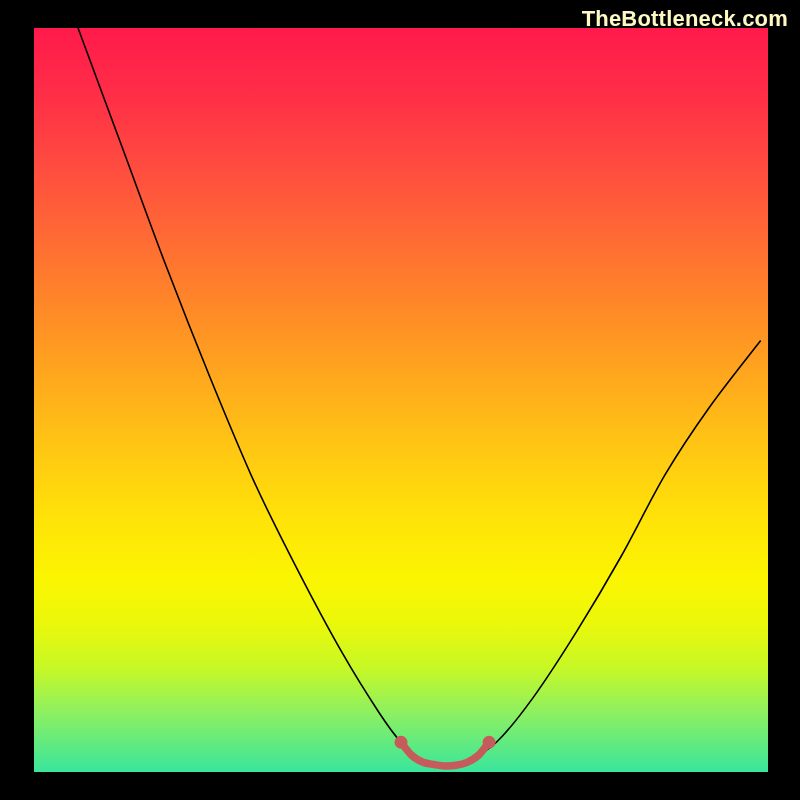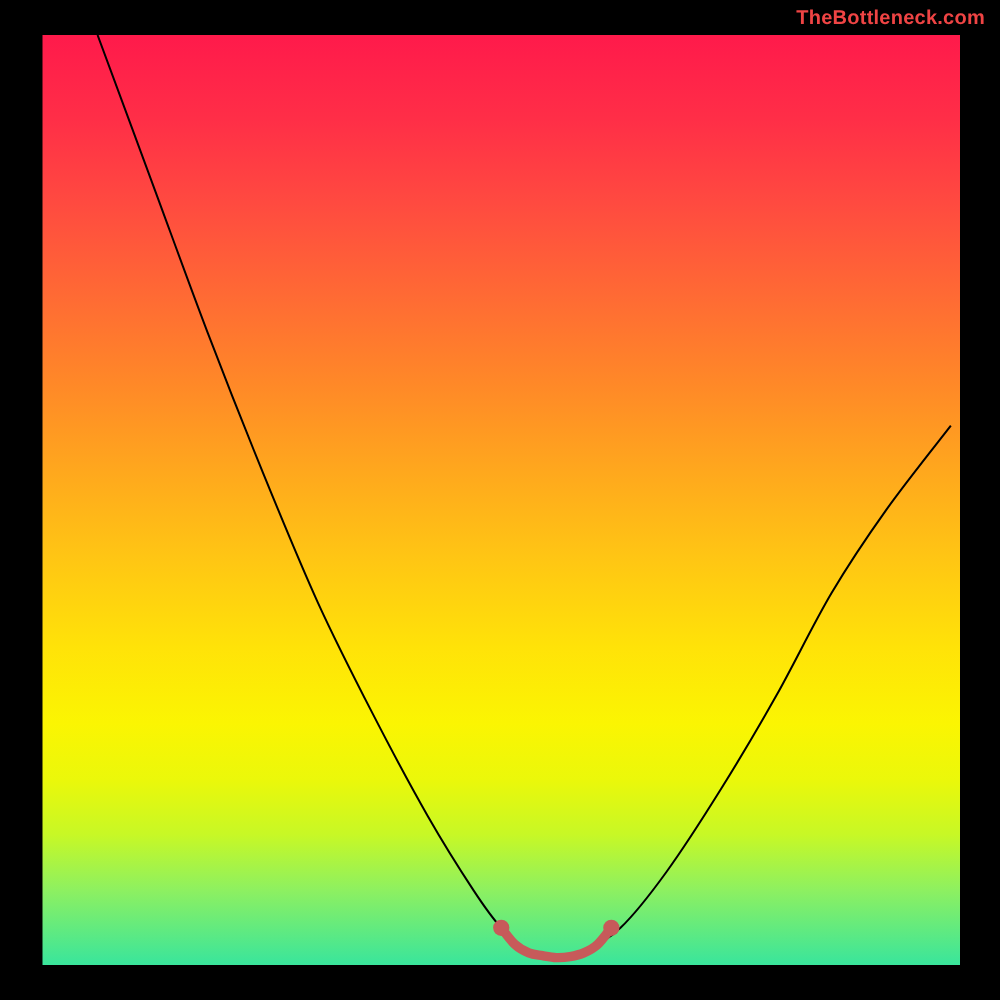--- a/index.html
+++ b/index.html
@@ -14,22 +14,22 @@
   .frame {
     position: relative;
     width: 800px;
     height: 800px;
     background: #000;
   }
   .watermark {
     position: absolute;
     top: 6px;
     right: 12px;
-    color: #ef4444;
-    font-size: 16px;
+    color: #fef9c3;
+    font-size: 22px;
     font-weight: 600;
     letter-spacing: 0.2px;
     z-index: 30;
     user-select: none;
   }
   .plot {
     position: absolute;
     left: 34px;
     top: 28px;
     width: 734px;

